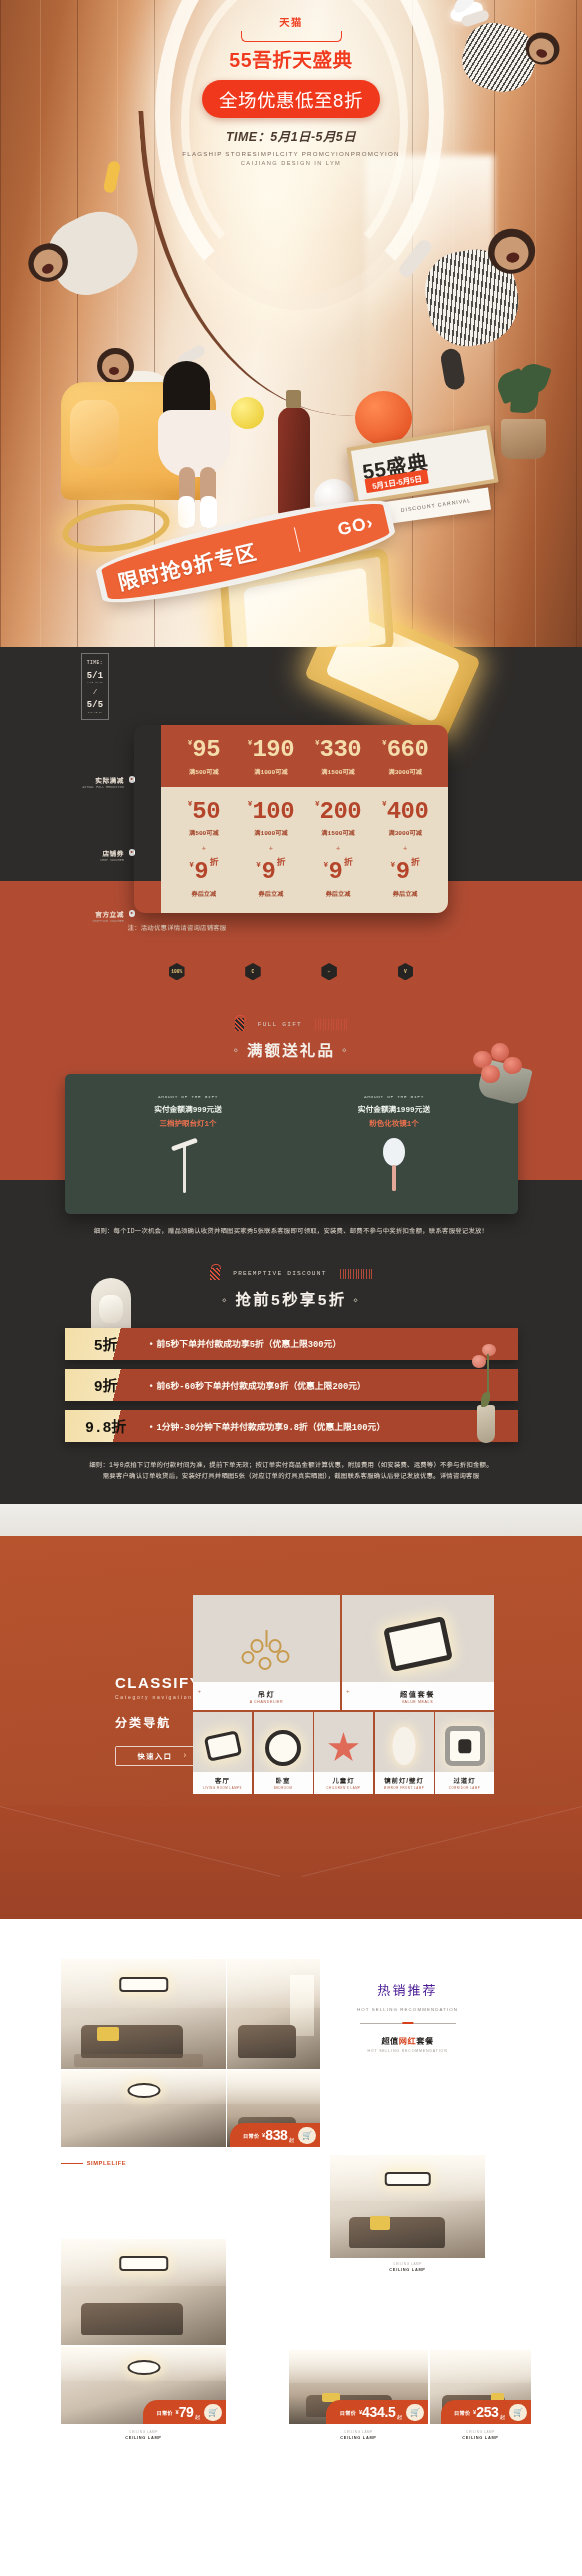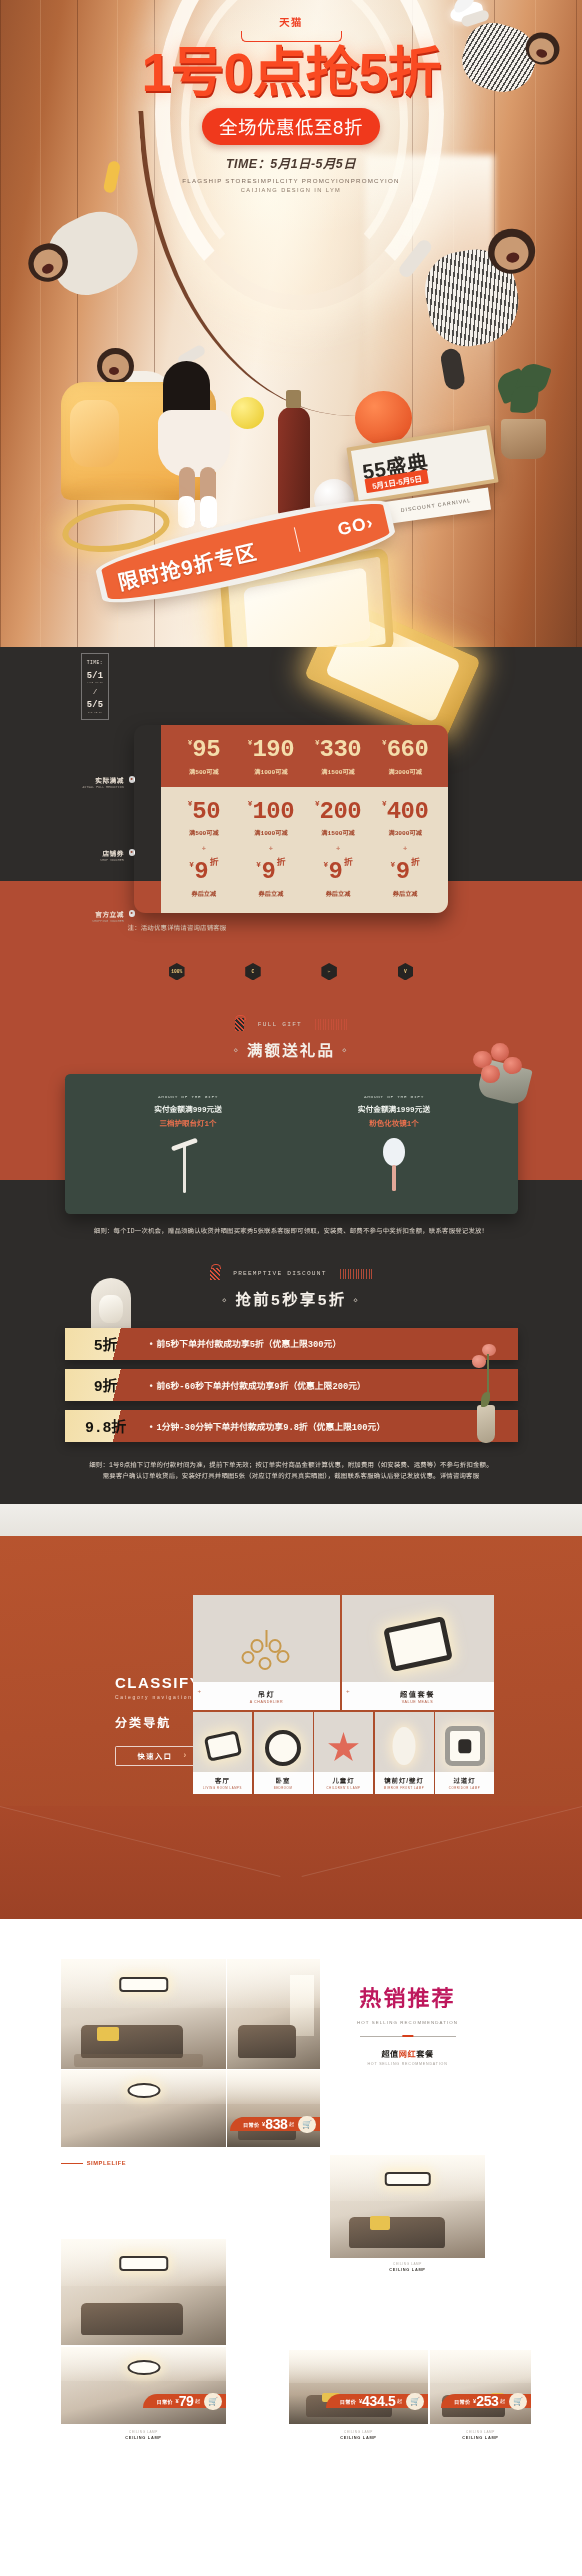--- a/index.html
+++ b/index.html
@@ -458,33 +458,33 @@
   .chand .cring { position:absolute; width:13.4px; height:13.4px; border:2.6px solid #c89a4e; border-radius:50%; }
   .chand .cring:nth-child(2){ left:3.1px; top:20.6px; }
   .chand .cring:nth-child(3){ left:20.6px; top:27px; }
   .chand .cring:nth-child(4){ left:38px; top:19.6px; }
   .chand .cring:nth-child(5){ left:12.4px; top:9.3px; }
   .chand .cring:nth-child(6){ left:30px; top:9.3px; }
 
   
   .hot { position:relative; width:582px; background:#fff; padding:40px 0 31px; }
   .hot-head { position:absolute; left:330px; top:61px; text-align:center; width:155px; }
-  .hot-head .hh-cn { font-size:22px; font-weight:bold; color:#be185d; letter-spacing:2.1px; }
+  .hot-head .hh-cn { font-size:13px; font-weight:normal; color:#4c1d95; letter-spacing:2.1px; }
   .hot-head .hh-en { margin-top:7.2px; font-size:4.4px; color:#8c857e; letter-spacing:1.1px; }
   .hot-head .hh-line { margin:11.3px auto 0; width:96px; height:0.5px; background:#b5b0aa; position:relative; }
   .hot-head .hh-line:after{ content:''; position:absolute; left:50%; transform:translateX(-50%);
     top:-0.5px; width:11.3px; height:1.5px; background:#d6401b; }
   .hot-head .hh-sub { margin-top:10.3px; font-size:8.2px; font-weight:bold; color:#25221f; letter-spacing:0.5px; }
   .hot-head .hh-sub em { font-style:normal; color:#d6401b; }
   .hot-head .hh-sub2 { margin-top:3.6px; font-size:3.6px; color:#a49d96; letter-spacing:0.8px; }
 
   .ph { position:absolute; overflow:hidden; }
   .ph .room { position:absolute; inset:0; }
   .price-tag {
-    position:absolute; right:0; bottom:16px; height:14px; display:flex; align-items:center;
+    position:absolute; right:0; bottom:0; height:24px; display:flex; align-items:center;
     background:#cf4a22; border-radius:14.4px 0 0 0; padding:0 4.1px 0 13.4px; color:#fff;
   }
   .price-tag .pt-lab { font-size:5.2px; font-weight:bold; margin-right:2.6px; letter-spacing:0.3px; }
   .price-tag .pt-yen { font-size:5.7px; font-weight:bold; vertical-align:4.1px; }
   .price-tag .pt-num { font-size:14px; font-weight:bold; letter-spacing:-0.3px; }
   .price-tag .pt-qi  { font-size:5.2px; margin-left:1.5px; align-self:flex-end; margin-bottom:4.6px; }
   .price-tag .pt-cart{
     width:17.5px; height:17.5px; margin-left:4.1px; border-radius:50%; background:#f7ecd9;
     color:#cf4a22; font-size:8.2px; display:flex; align-items:center; justify-content:center;
   }
@@ -555,21 +555,21 @@
       <div class="limb a"></div>
       <div class="body"></div>
       <div class="head"></div>
       <div class="face"></div>
       <div class="mouth"></div>
     </div>
 
     <div class="hero-copy">
       <div class="tm-brand">天猫</div>
       <div class="tm-bracket"></div>
-      <div class="tm-main">1号0点抢5折</div>
+      <div class="tm-sub">55吾折天盛典</div>
       <div class="tm-pill">全场优惠低至8折</div>
       <div class="tm-time">TIME：5月1日-5月5日</div>
       <div class="tm-en1">FLAGSHIP STORESIMPILCITY PROMCYIONPROMCYION</div>
       <div class="tm-en2">CAIJIANG DESIGN IN LYM</div>
     </div>
 
     <div class="sofa"></div>
     <div class="girl">
       <div class="g-hair"></div>
       <div class="g-dress"></div>

